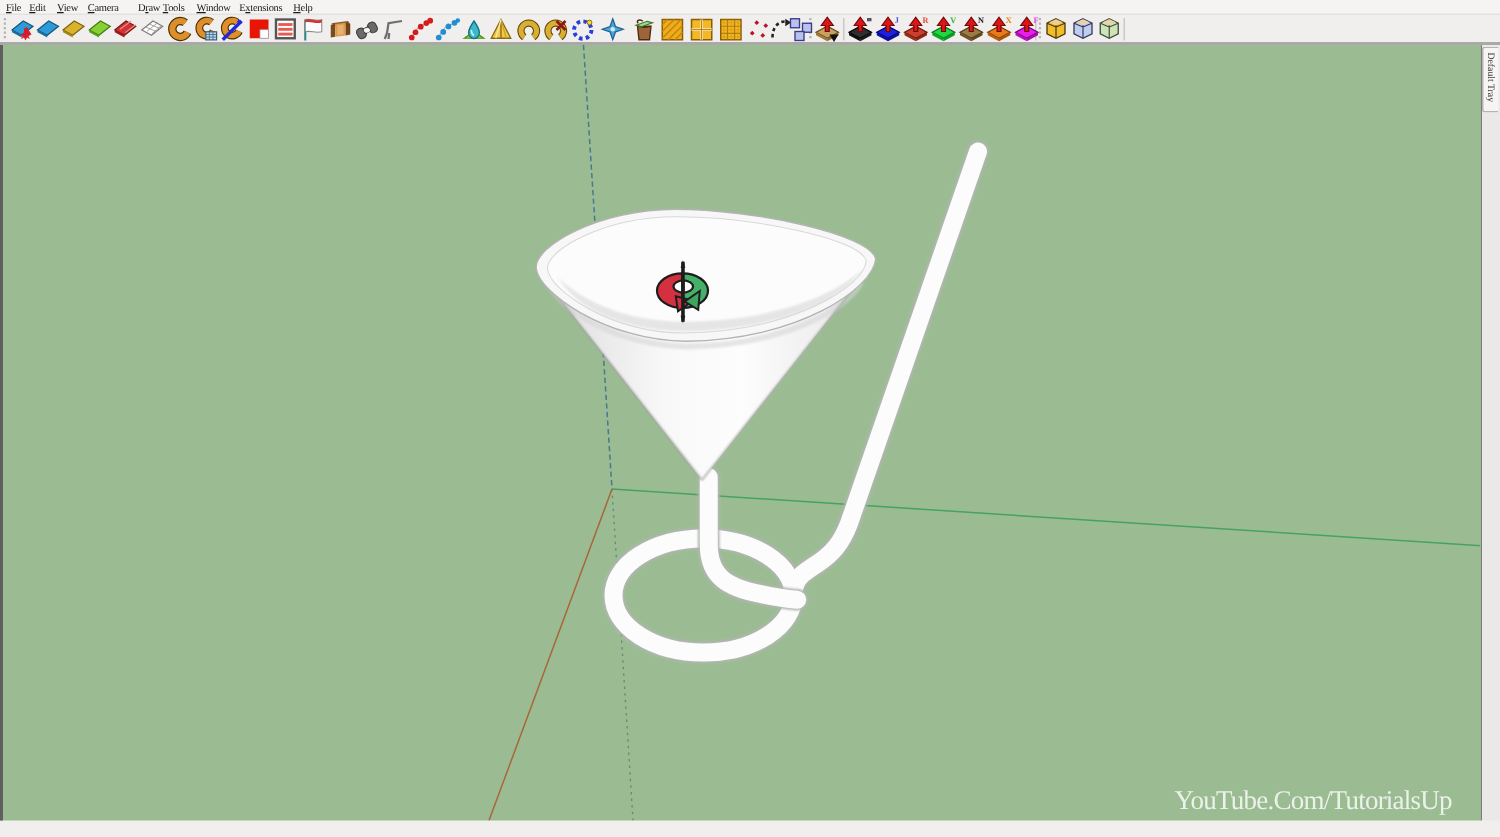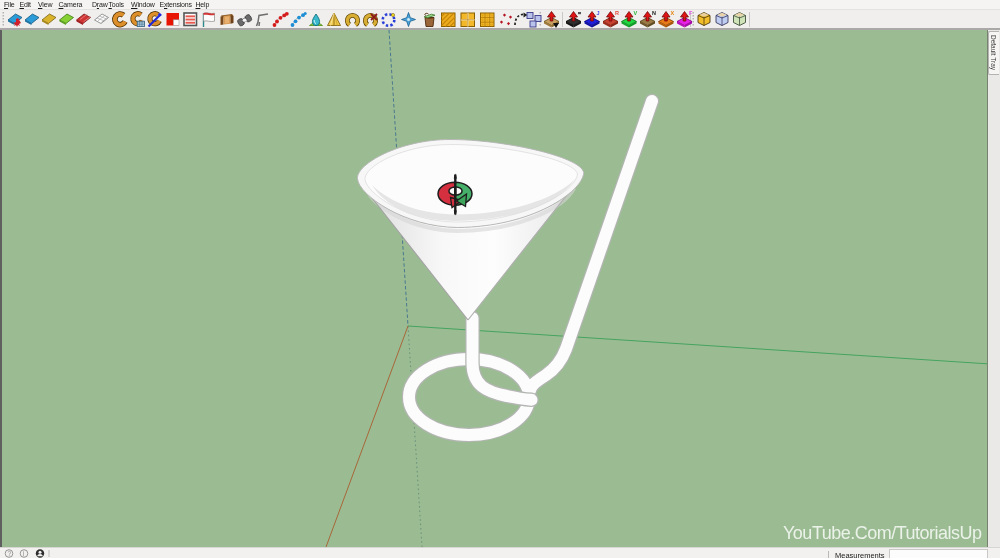--- a/index.html
+++ b/index.html
@@ -1,17 +1,17 @@
 <!DOCTYPE html>
 <html><head>
 <meta charset="utf-8">
 <style>
   * { margin:0; padding:0; box-sizing:border-box; }
   html,body { width:1000px; height:558px; overflow:hidden; font-family:"Liberation Sans", sans-serif; }
-  #app { position:relative; width:1000px; height:558px; background:#f0efed; }
+  #app { position:relative; width:1000px; height:558px; background:#f0efed;font-family:Liberation Serif, serif; }
   #menubar { position:absolute; left:0; top:0; width:1000px; height:10px; background:#f5f4f2; border-bottom:1px solid #e3e2e0; overflow:hidden; z-index:3; }
   .mi { position:absolute; top:0.5px; font-size:7px; line-height:8px; color:#1a1a1a; letter-spacing:-0.2px; }
   .mi u { text-decoration:underline; }
   #toolbar { position:absolute; left:0; top:10px; width:1000px; height:19px; background:#f0efed; }
   #tbline { position:absolute; left:0; top:28px; width:1000px; height:2px; background:#aaa9a7; }
   #viewport { position:absolute; left:0px; top:30px; width:987px; height:517px; background:#9bbc92; border-left:2px solid #5f5f5f; }
   #rightstrip { position:absolute; left:987px; top:30px; width:13px; height:517px; background:#ebe9e7; border-left:1.5px solid #77826f; }
   #traytab { position:absolute; left:988px; top:31px; width:11px; height:44px; background:#f6f5f3; border:1px solid #b3b3b3; border-right:none; border-radius:2px 0 0 2px; }
   #traytab span { position:absolute; left:1px; top:3px; font-size:6.5px; color:#3a3a3a; writing-mode:vertical-rl; white-space:nowrap; }
   #statusbar { position:absolute; left:0; top:547px; width:1000px; height:11px; background:#f2f1ef; border-top:1px solid #d7d6d4; }
@@ -375,29 +375,14 @@
       </g>
     </svg>
   </div>
   <div id="watermark">YouTube.Com/TutorialsUp</div>
 
   <div id="rightstrip"></div>
   <div id="traytab">
       <span>Default Tray</span>
     </div>
 
-  <div id="statusbar">
-    <svg width="60" height="11" viewBox="0 0 60 11" style="position:absolute;left:0;top:0">
-      <circle cx="9" cy="5.5" r="3.8" fill="none" stroke="#8a8a8a" stroke-width="0.9"></circle>
-      <text x="7.6" y="8" font-size="6.5" fill="#8a8a8a">?</text>
-      <circle cx="24" cy="5.5" r="3.8" fill="none" stroke="#8a8a8a" stroke-width="0.9"></circle>
-      <text x="23" y="8" font-size="6.5" fill="#8a8a8a">i</text>
-      <circle cx="40" cy="5.5" r="4.2" fill="#2d2d2d"></circle>
-      <circle cx="40" cy="4.2" r="1.5" fill="#f2f2f2"></circle>
-      <path d="M37,8.2 A3.2,3.2 0 0 1 43,8.2 Z" fill="#f2f2f2"></path>
-      <rect x="48.5" y="2" width="1" height="7" fill="#bbb"></rect>
-    </svg>
-    <div class="vsep" style="left:828px"></div>
-    <div id="measlbl">Measurements</div>
-    <div id="measbox"></div>
-  </div>
 
 </div>
 
 </body></html>

